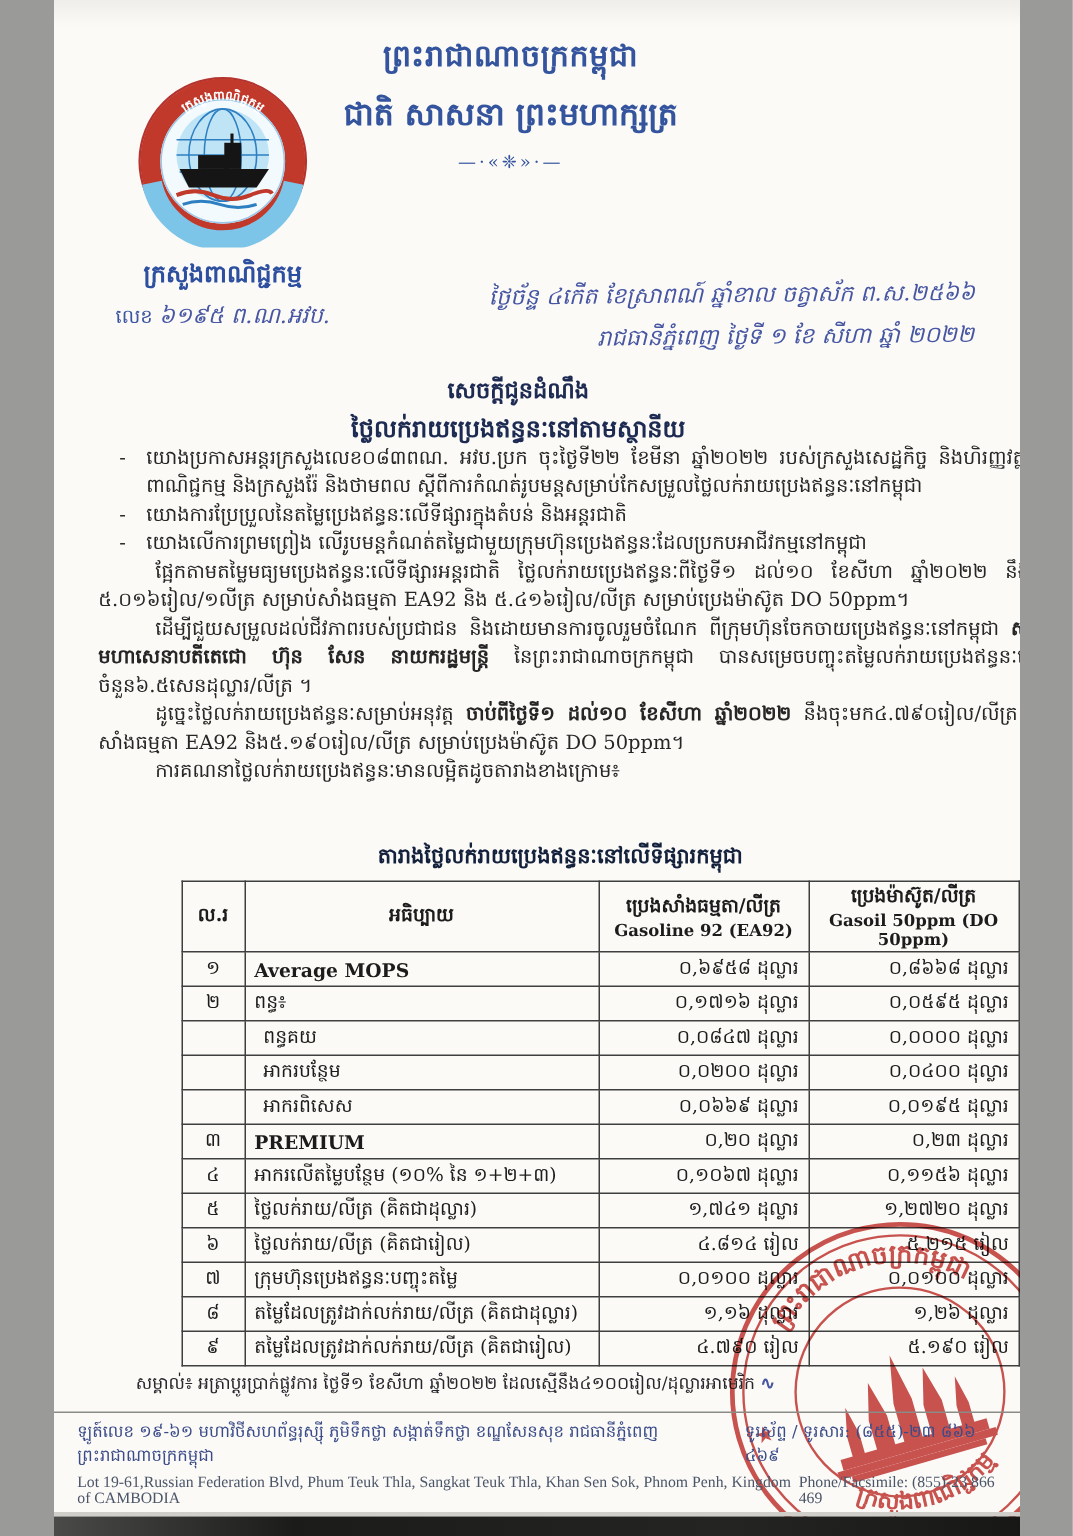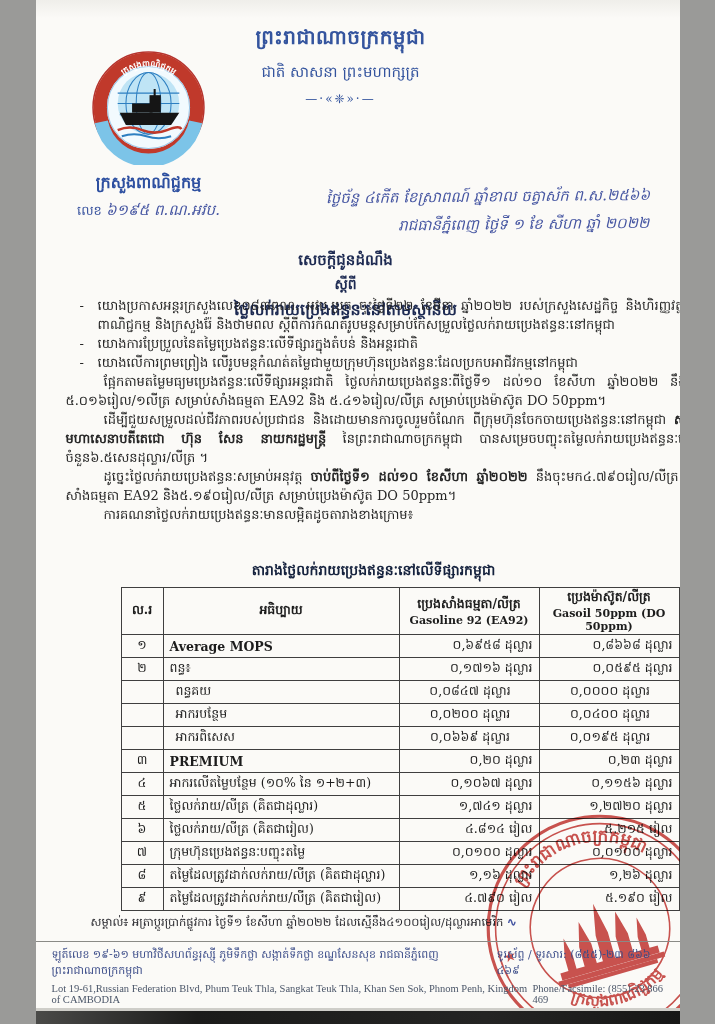--- a/index.html
+++ b/index.html
@@ -10,21 +10,21 @@
       linear-gradient(180deg, #efeeea 0, #fbfaf7 18px),
       linear-gradient(90deg, #f1f0ec 0, #fcfbf8 20px, #fcfbf8 680px, #f3f2ee 715px),
       #fcfbf8;
     overflow:hidden;
     font-family:"DejaVu Serif","Liberation Serif",serif;
     color:#232323;
   }
   
   .hdr { position:absolute; top:24px; left:0; width:610px; text-align:center; color:#34549e; }
   .hdr .kingdom { font-size:20px; font-weight:bold; letter-spacing:.5px; }
-  .hdr .motto   { font-size:15px; font-weight:normal; margin-top:8px; }
+  .hdr .motto   { font-size:21px; font-weight:bold; margin-top:8px; }
   .hdr .orn     { font-size:12px; margin-top:8px; letter-spacing:2px; color:#34549e; }
   
   .logoblk { position:absolute; top:50px; left:38px; width:150px; text-align:center; }
   .ministry { font-size:16px; font-weight:bold; color:#2d4fa0; margin-top:3px; }
   .refline  { font-size:13px; color:#3b55a0; margin-top:4px; white-space:nowrap; }
   .refline .hand { font-style:italic; font-size:15px; color:#4656a2; }
   
   .dateblk { position:absolute; top:186px; left:290px; width:420px;
              color:#4656a2; font-style:italic; font-size:15px; transform:rotate(-.6deg); }
   .dateblk .l2 { margin-top:6px; padding-left:72px; }
@@ -47,21 +47,21 @@
   table.price { border-collapse:collapse; margin:5px 0 0 85px; width:558px;
                 font-size:12.5px; color:#1c1c1c; table-layout:fixed; }
   table.price th, table.price td { border:1px solid #3f3f3f; padding:1px 6px; }
   col.c1{width:42px;} col.c2{width:236px;} col.c3{width:140px;} col.c4{width:140px;}
   table.price thead th { text-align:center; vertical-align:middle; height:44px; }
   .h-kh { font-size:12.5px; font-weight:bold; }
   .h-en { font-size:11px; font-weight:bold; }
   table.price tbody td { height:23px; }
   td.c-no { text-align:center; }
   td.c-g, td.c-d { text-align:right; padding-right:10px; }
-  tr.sub td.c-g, tr.sub td.c-d { text-align:center; padding-left:8px; }
+  tr.sub td.c-g, tr.sub td.c-d { text-align:right; padding-left:8px; }
   tr.sub td.c-desc { padding-left:12px;margin-top:32px; }
   .note { margin:4px 0 0 55px; font-size:11.5px; color:#26262c; }
   .note .squig { color:#4656a2; font-weight:bold; }
   
   .stamp { position:absolute; top:812px; left:448px; width:232px; height:232px;
            transform:rotate(-16deg); opacity:.85; mix-blend-mode:multiply; pointer-events:none; }
   
   .footer { position:absolute; left:0; right:0; bottom:15px; padding:5px 16px 4px 16px;
             border-top:1.5px solid #8a8a86; }
   .f-kh { display:flex; justify-content:space-between; font-size:11px; color:#3a4b88; }
@@ -116,21 +116,20 @@
     </div>
   </div>
 
   <div class="dateblk">
     <div class="l1">ថ្ងៃច័ន្ទ ៤កើត ខែស្រាពណ៍ ឆ្នាំខាល ចត្វាស័ក ព.ស.២៥៦៦</div>
     <div class="l2">រាជធានីភ្នំពេញ ថ្ងៃទី ១ ខែ សីហា ឆ្នាំ ២០២២</div>
   </div>
 
   <div class="subject">
     <div class="s1">សេចក្ដីជូនដំណឹង</div>
-    <div class="s2">ស្ដីពី</div>
     <div class="s3">ថ្លៃលក់រាយប្រេងឥន្ធនៈនៅតាមស្ថានីយ</div>
   </div>
 
   <div class="bodyflow">
     <div class="bullet">យោងប្រកាសអន្តរក្រសួងលេខ០៨៣ពណ. អវប.ប្រក ចុះថ្ងៃទី២២ ខែមីនា ឆ្នាំ២០២២ របស់ក្រសួងសេដ្ឋកិច្ច និងហិរញ្ញវត្ថុ ក្រសួងពាណិជ្ជកម្ម និងក្រសួងរ៉ែ និងថាមពល ស្ដីពីការកំណត់រូបមន្តសម្រាប់កែសម្រួលថ្លៃលក់រាយប្រេងឥន្ធនៈនៅកម្ពុជា</div>
     <div class="bullet">យោងការប្រែប្រួលនៃតម្លៃប្រេងឥន្ធនៈលើទីផ្សារក្នុងតំបន់ និងអន្តរជាតិ</div>
     <div class="bullet">យោងលើការព្រមព្រៀង លើរូបមន្តកំណត់តម្លៃជាមួយក្រុមហ៊ុនប្រេងឥន្ធនៈដែលប្រកបអាជីវកម្មនៅកម្ពុជា</div>
     <div class="para">ផ្អែកតាមតម្លៃមធ្យមប្រេងឥន្ធនៈលើទីផ្សារអន្តរជាតិ ថ្លៃលក់រាយប្រេងឥន្ធនៈពីថ្ងៃទី១ ដល់១០ ខែសីហា ឆ្នាំ២០២២ នឹងត្រូវលក់ ៥.០១៦រៀល/១លីត្រ សម្រាប់សាំងធម្មតា EA92 និង ៥.៤១៦រៀល/លីត្រ សម្រាប់ប្រេងម៉ាស៊ូត DO 50ppm។</div>
     <div class="para"><span>ដើម្បីជួយសម្រួលដល់ជីវភាពរបស់ប្រជាជន និងដោយមានការចូលរួមចំណែក ពីក្រុមហ៊ុនចែកចាយប្រេងឥន្ធនៈនៅកម្ពុជា </span><span class="b">សម្ដេចអគ្គមហាសេនាបតីតេជោ ហ៊ុន សែន នាយករដ្ឋមន្ត្រី</span><span> នៃព្រះរាជាណាចក្រកម្ពុជា បានសម្រេចបញ្ចុះតម្លៃលក់រាយប្រេងឥន្ធនៈនៅកម្ពុជា ចំនួន៦.៥សេនដុល្លារ/លីត្រ ។</span></div>
     <div class="para"><span>ដូច្នេះថ្លៃលក់រាយប្រេងឥន្ធនៈសម្រាប់អនុវត្ត </span><span class="b">ចាប់ពីថ្ងៃទី១ ដល់១០ ខែសីហា ឆ្នាំ២០២២</span><span> នឹងចុះមក៤.៧៩០រៀល/លីត្រ សម្រាប់សាំងធម្មតា EA92 និង៥.១៩០រៀល/លីត្រ សម្រាប់ប្រេងម៉ាស៊ូត DO 50ppm។</span></div>

